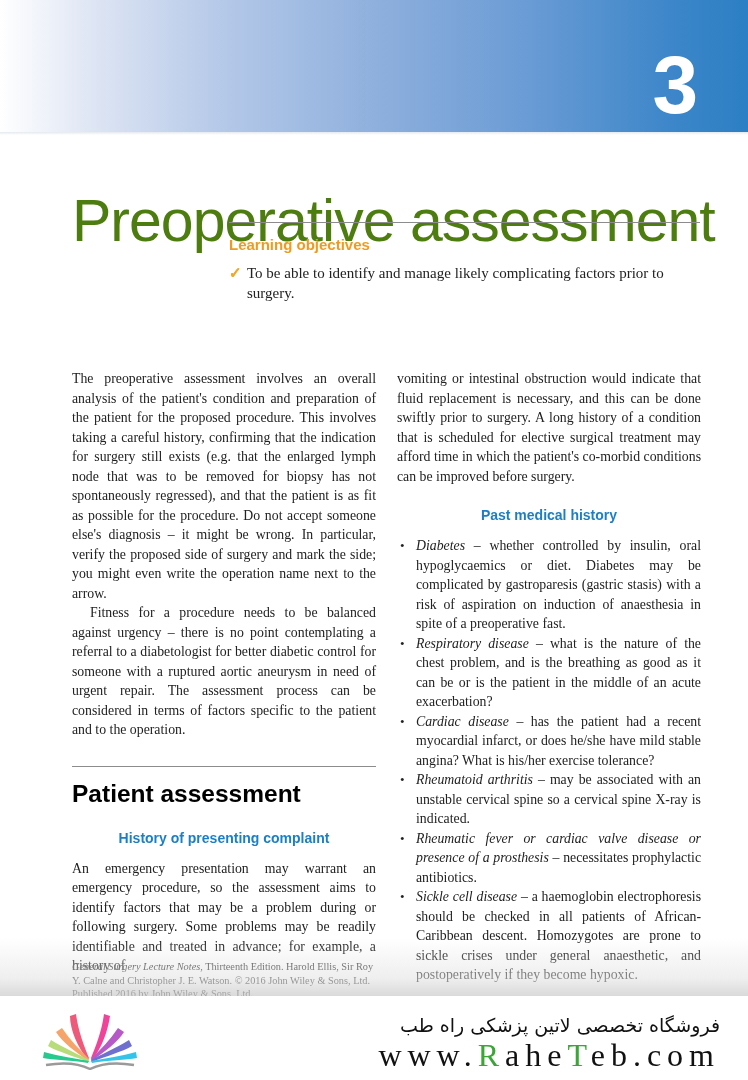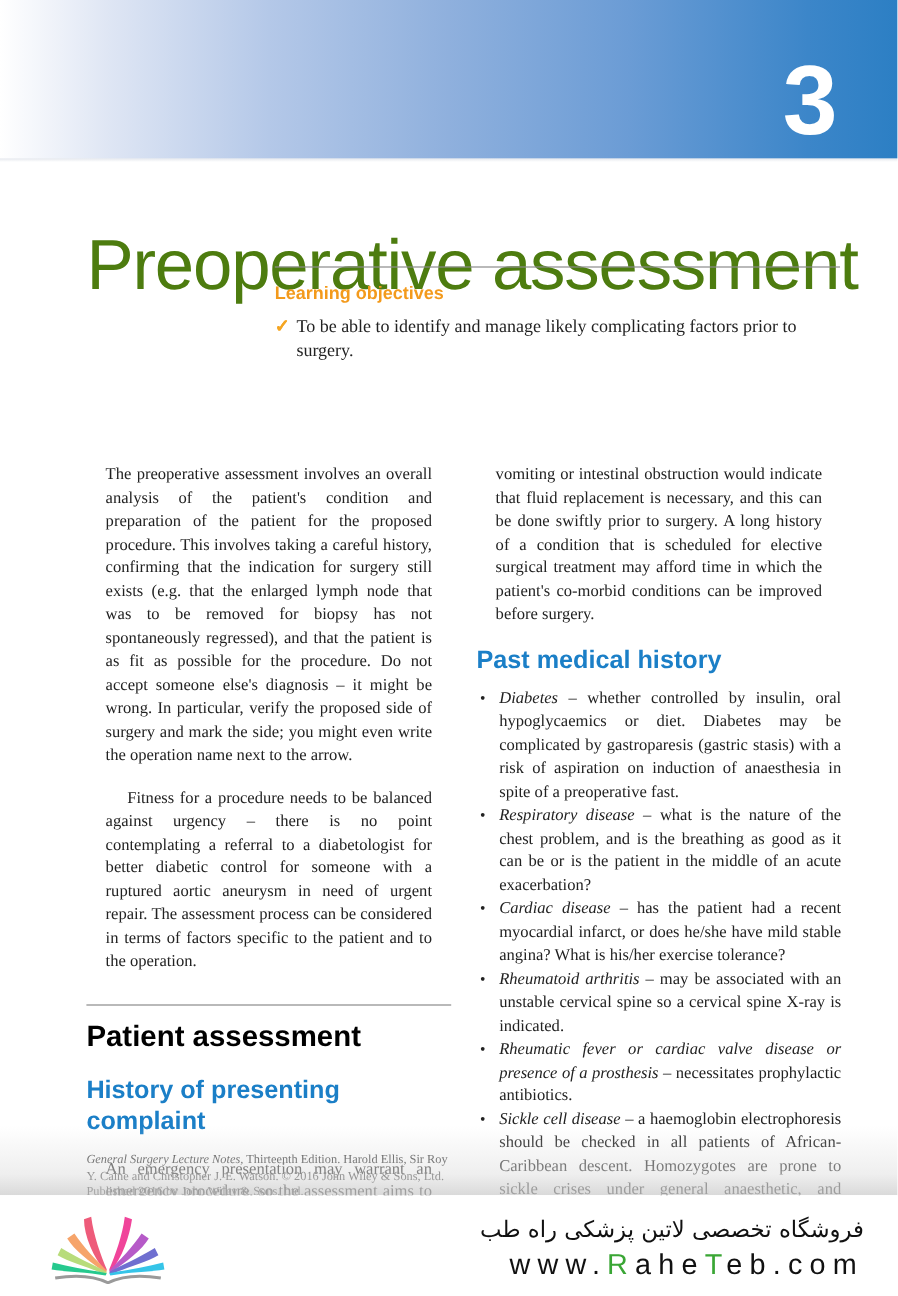--- a/index.html
+++ b/index.html
@@ -47,34 +47,34 @@
     .objectives .check {
       position: absolute; left: 0; top: 0; color: #f5a623; font-size: 15px; font-weight: bold;
     }
     .col {
       position: absolute; top: 369px; width: 304px;
       font-size: 13.8px; line-height: 19.5px; color: #222;
       text-align: justify;
     }
     .col-left { left: 72px; }
     .col-right { left: 397px; }
-    .col p { margin: 16px; }
+    .col p { margin: 0; }
     .col p.indent { text-indent: 18px; }
     .section-rule {
       border-top: 1px solid #8c8c8c; margin: 26px 0 10px 0;
     }
     .h2 {
       font-family: "Liberation Sans", "DejaVu Sans", sans-serif;
       font-size: 24.5px; line-height: 34px; font-weight: bold; color: #000000;
       margin: 0 0 12px 0; text-align: left;
     }
     .h3 {
       font-family: "Liberation Sans", "DejaVu Sans", sans-serif;
-      font-size: 21px; line-height: 26px; font-weight: bold; color: #1b7fc7;
-      margin: 14px 0 8px 0; text-align: left;
+      font-size: 14px; line-height: 26px; font-weight: bold; color: #1b7fc7;
+      margin: 14px 0 8px 0; text-align: center;
     }
     .bullets { list-style: none; margin: 0; padding: 0; }
     .bullets li { position: relative; padding-left: 19px; }
     .bullets .dot {
       position: absolute; left: 3px; top: 0; font-size: 13px;
     }
     .bullets em { font-style: italic; }
     .citation {
       position: absolute; left: 72px; top: 960px; width: 304px;
       font-size: 10.3px; line-height: 13.5px; color: #333;
@@ -89,21 +89,21 @@
       position: absolute; left: 0; top: 996px; width: 748px; height: 84px; background: #ffffff;
     }
     .wm-logo { position: absolute; left: 40px; top: 14px; width: 100px; height: 60px; }
     .wm-persian {
       position: absolute; right: 28px; top: 16px;
       font-family: "DejaVu Sans", sans-serif; font-size: 19px; line-height: 26px; color: #111;
       direction: rtl;
     }
     .wm-url {
       position: absolute; right: 28px; top: 44px;
-      font-family: Liberation Sans, sans-serif; font-size: 24px; line-height: 30px; color: #111;
+      font-family: Liberation Serif, serif; font-size: 32px; line-height: 30px; color: #111;
       letter-spacing: 6px;
     }
     .wm-url .accent { color: #3aa635; }
   </style>
 </head>
 <body>
 
 <div class="chapter-band">
   <div class="chapter-number">3</div>
 </div>

